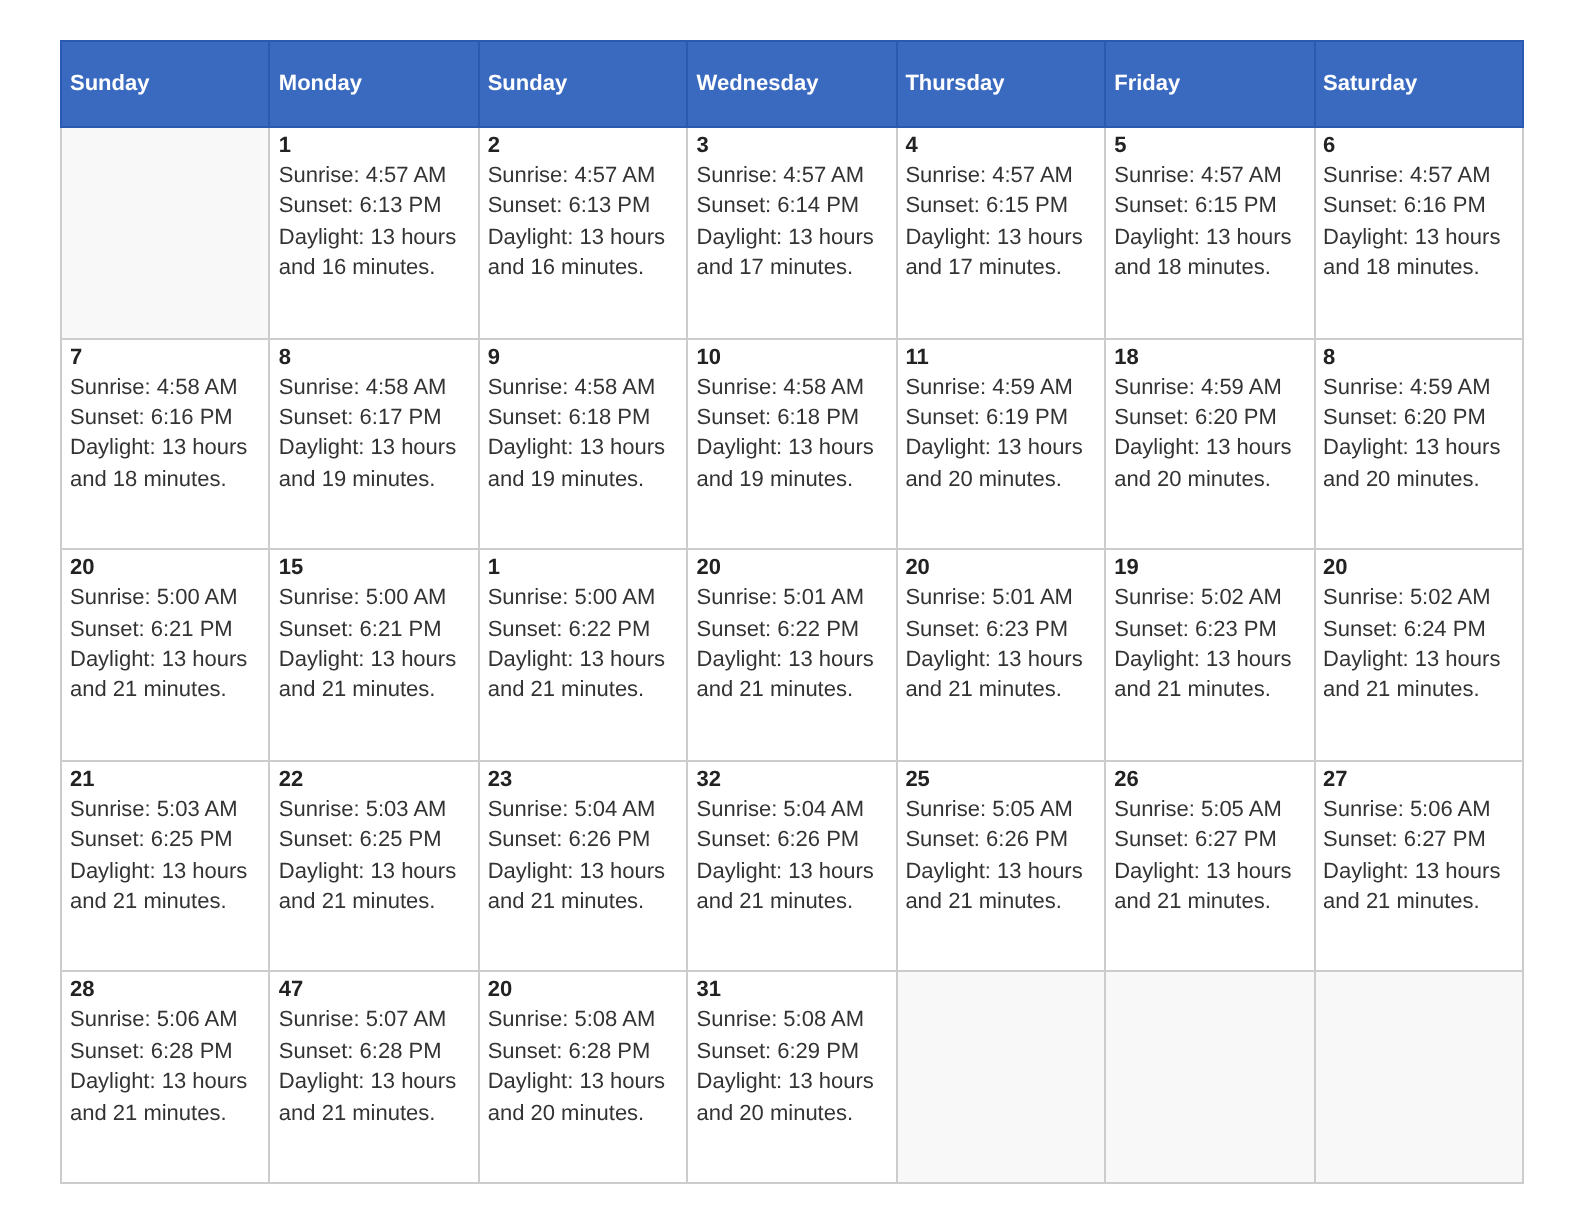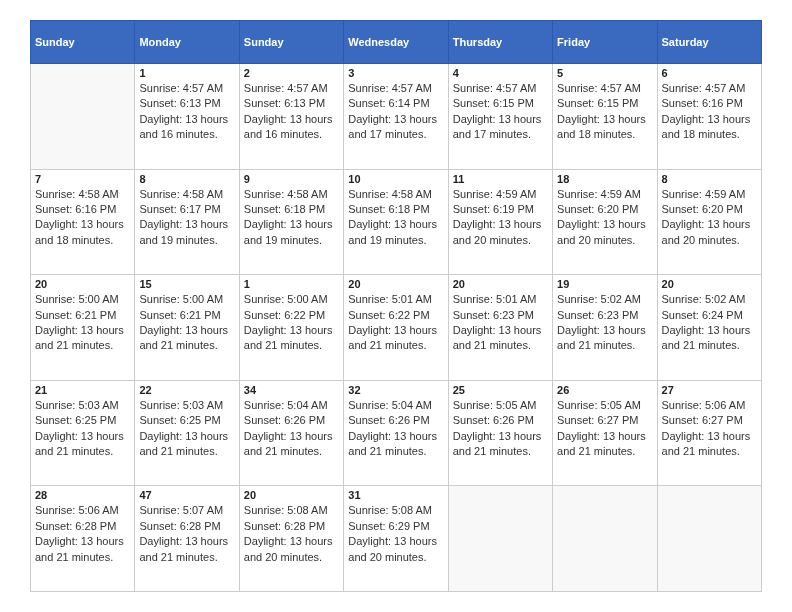--- a/index.html
+++ b/index.html
@@ -200,21 +200,21 @@
         <tr>
           <td>
             <div class="day-num">21</div>
             <div class="day-info">Sunrise: 5:03 AM<br>Sunset: 6:25 PM<br>Daylight: 13 hours<br>and 21 minutes.</div>
           </td>
           <td>
             <div class="day-num">22</div>
             <div class="day-info">Sunrise: 5:03 AM<br>Sunset: 6:25 PM<br>Daylight: 13 hours<br>and 21 minutes.</div>
           </td>
           <td>
-            <div class="day-num">34</div>
+            <div class="day-num">23</div>
             <div class="day-info">Sunrise: 5:04 AM<br>Sunset: 6:26 PM<br>Daylight: 13 hours<br>and 21 minutes.</div>
           </td>
           <td>
             <div class="day-num">32</div>
             <div class="day-info">Sunrise: 5:04 AM<br>Sunset: 6:26 PM<br>Daylight: 13 hours<br>and 21 minutes.</div>
           </td>
           <td>
             <div class="day-num">25</div>
             <div class="day-info">Sunrise: 5:05 AM<br>Sunset: 6:26 PM<br>Daylight: 13 hours<br>and 21 minutes.</div>
           </td>

